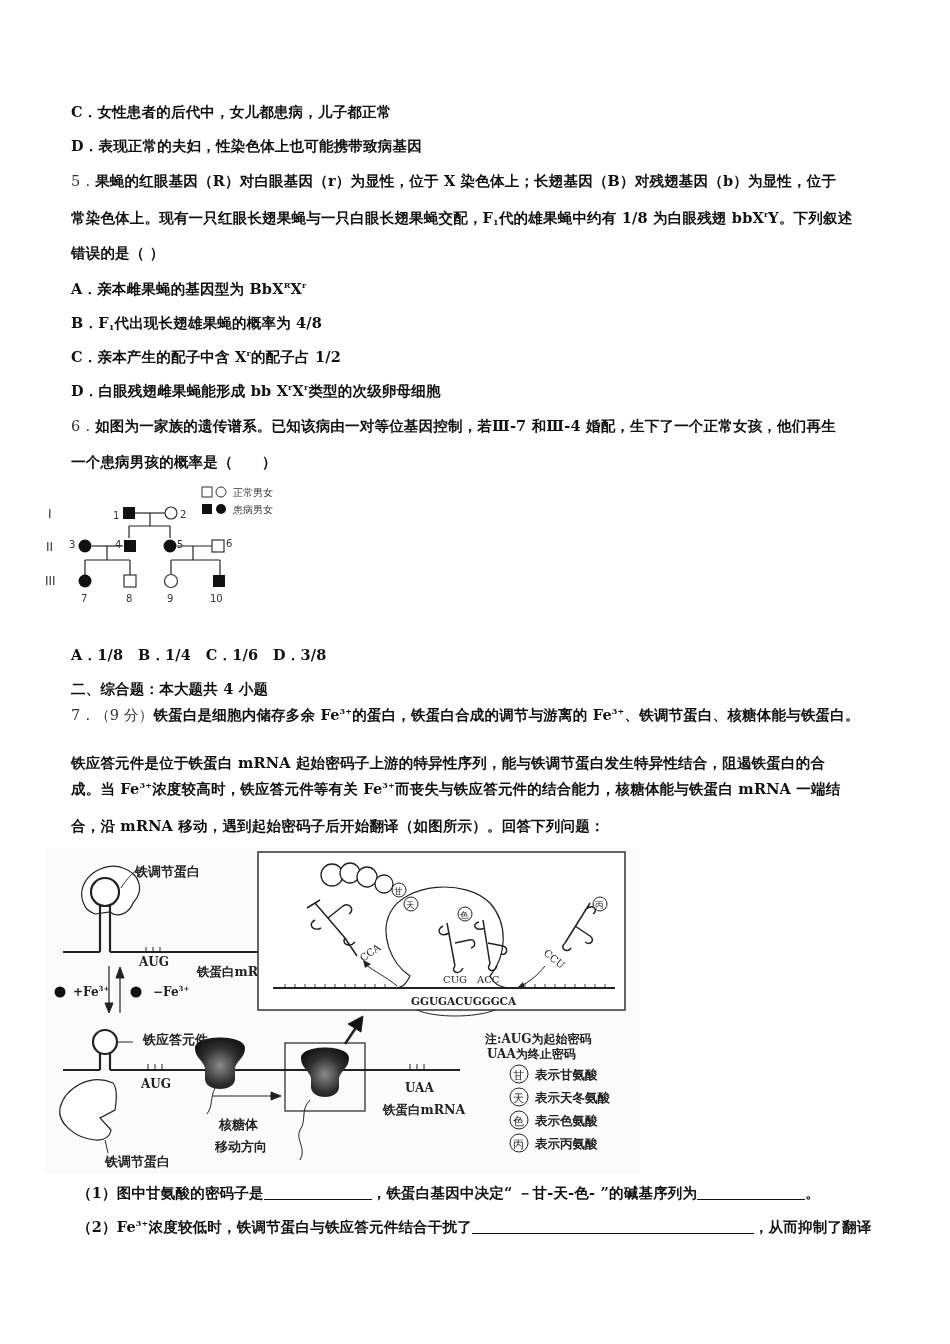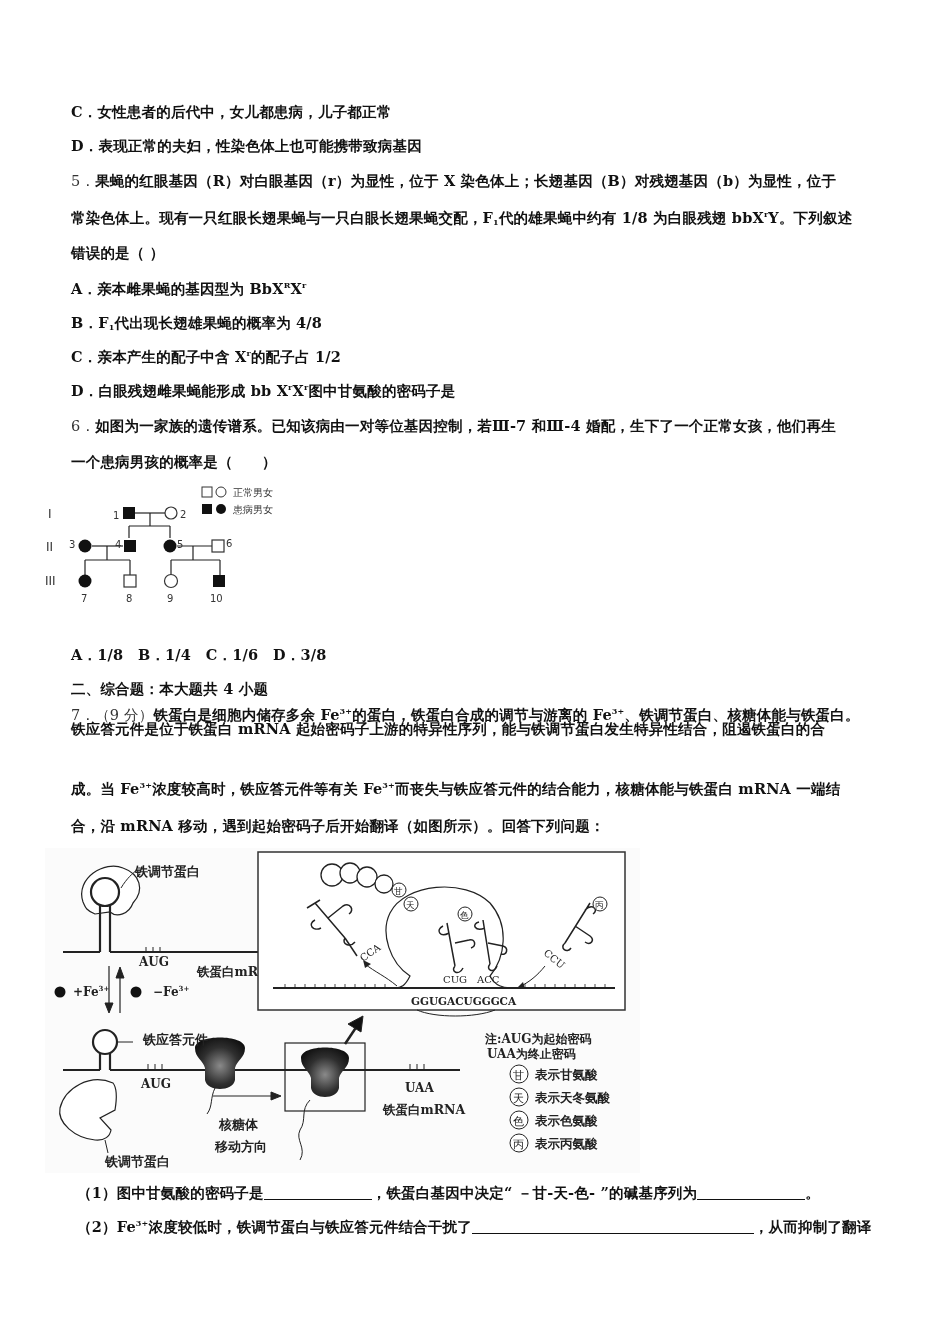--- a/index.html
+++ b/index.html
@@ -26,21 +26,21 @@
 
 <div class="line" style="top:102px">C．女性患者的后代中，女儿都患病，儿子都正常</div>
 <div class="line" style="top:136px">D．表现正常的夫妇，性染色体上也可能携带致病基因</div>
 
 <div class="line" style="top:171px"><span class="num">5．</span><span>果蝇的红眼基因（R）对白眼基因（r）为显性，位于 X 染色体上；长翅基因（B）对残翅基因（b）为显性，位于</span></div>
 <div class="line" style="top:208px"><span>常染色体上。现有一只红眼长翅果蝇与一只白眼长翅果蝇交配，F</span><sub>1</sub><span>代的雄果蝇中约有 1/8 为白眼残翅 bbX</span><sup>r</sup><span>Y。下列叙述</span></div>
 <div class="line" style="top:243px">错误的是（ ）</div>
 <div class="line" style="top:279px"><span>A．亲本雌果蝇的基因型为 BbX</span><sup>R</sup><span>X</span><sup>r</sup></div>
 <div class="line" style="top:313px"><span>B．F</span><sub>1</sub><span>代出现长翅雄果蝇的概率为 4/8</span></div>
 <div class="line" style="top:347px"><span>C．亲本产生的配子中含 X</span><sup>r</sup><span>的配子占 1/2</span></div>
-<div class="line" style="top:381px"><span>D．白眼残翅雌果蝇能形成 bb X</span><sup>r</sup><span>X</span><sup>r</sup><span>图中甘氨酸的密码子是</span></div>
+<div class="line" style="top:381px"><span>D．白眼残翅雌果蝇能形成 bb X</span><sup>r</sup><span>X</span><sup>r</sup><span>类型的次级卵母细胞</span></div>
 
 <div class="line" style="top:416px"><span class="num">6．</span><span>如图为一家族的遗传谱系。已知该病由一对等位基因控制，若Ⅲ-7 和Ⅲ-4 婚配，生下了一个正常女孩，他们再生</span></div>
 <div class="line" style="top:452px">一个患病男孩的概率是（　　）</div>
 
 <svg class="pedigree" style="position:absolute; left:40px; top:480px;" width="260" height="135" viewBox="0 0 260 135">
   <g stroke="#222" stroke-width="1.2" fill="none">
 
     <line x1="95" y1="33" x2="125" y2="33"></line>
     <line x1="110" y1="33" x2="110" y2="46"></line>
     <line x1="89" y1="46" x2="130" y2="46"></line>
@@ -93,21 +93,21 @@
   <rect x="162" y="24" width="10" height="10" fill="#111"></rect>
   <circle cx="181" cy="29" r="5" fill="#111"></circle>
   <text x="193" y="33" font-size="10" fill="#333">患病男女</text>
 </svg>
 
 <div class="line" style="top:645px">A．1/8　B．1/4　C．1/6　D．3/8</div>
 
 <div class="line" style="top:679px">二、综合题：本大题共 4 小题</div>
 
 <div class="line" style="top:705px"><span class="num">7．</span><span class="num">（9 分）</span><span>铁蛋白是细胞内储存多余 Fe</span><sup>3+</sup><span>的蛋白，铁蛋白合成的调节与游离的 Fe</span><sup>3+</sup><span>、铁调节蛋白、核糖体能与铁蛋白。</span></div>
-<div class="line" style="top:719px">铁应答元件是位于铁蛋白 mRNA 起始密码子上游的特异性序列，能与铁调节蛋白发生特异性结合，阻遏铁蛋白的合</div>
+<div class="line" style="top:753px">铁应答元件是位于铁蛋白 mRNA 起始密码子上游的特异性序列，能与铁调节蛋白发生特异性结合，阻遏铁蛋白的合</div>
 <div class="line" style="top:779px"><span>成。当 Fe</span><sup>3+</sup><span>浓度较高时，铁应答元件等有关 Fe</span><sup>3+</sup><span>而丧失与铁应答元件的结合能力，核糖体能与铁蛋白 mRNA 一端结</span></div>
 <div class="line" style="top:816px">合，沿 mRNA 移动，遇到起始密码子后开始翻译（如图所示）。回答下列问题：</div>
 
 <svg style="position:absolute; left:45px; top:848px;" width="595" height="325" viewBox="0 0 595 325">
   <rect x="0" y="0" width="595" height="325" fill="#fbfbfb"></rect>
 
   <g stroke="#222" fill="none">
 
     <path d="M38,54 C30,30 60,12 78,20 C95,26 100,42 88,55 C84,66 72,70 65,64 L50,66 C40,62 40,58 38,54 Z" stroke-width="1.2" fill="#fff"></path>
 

